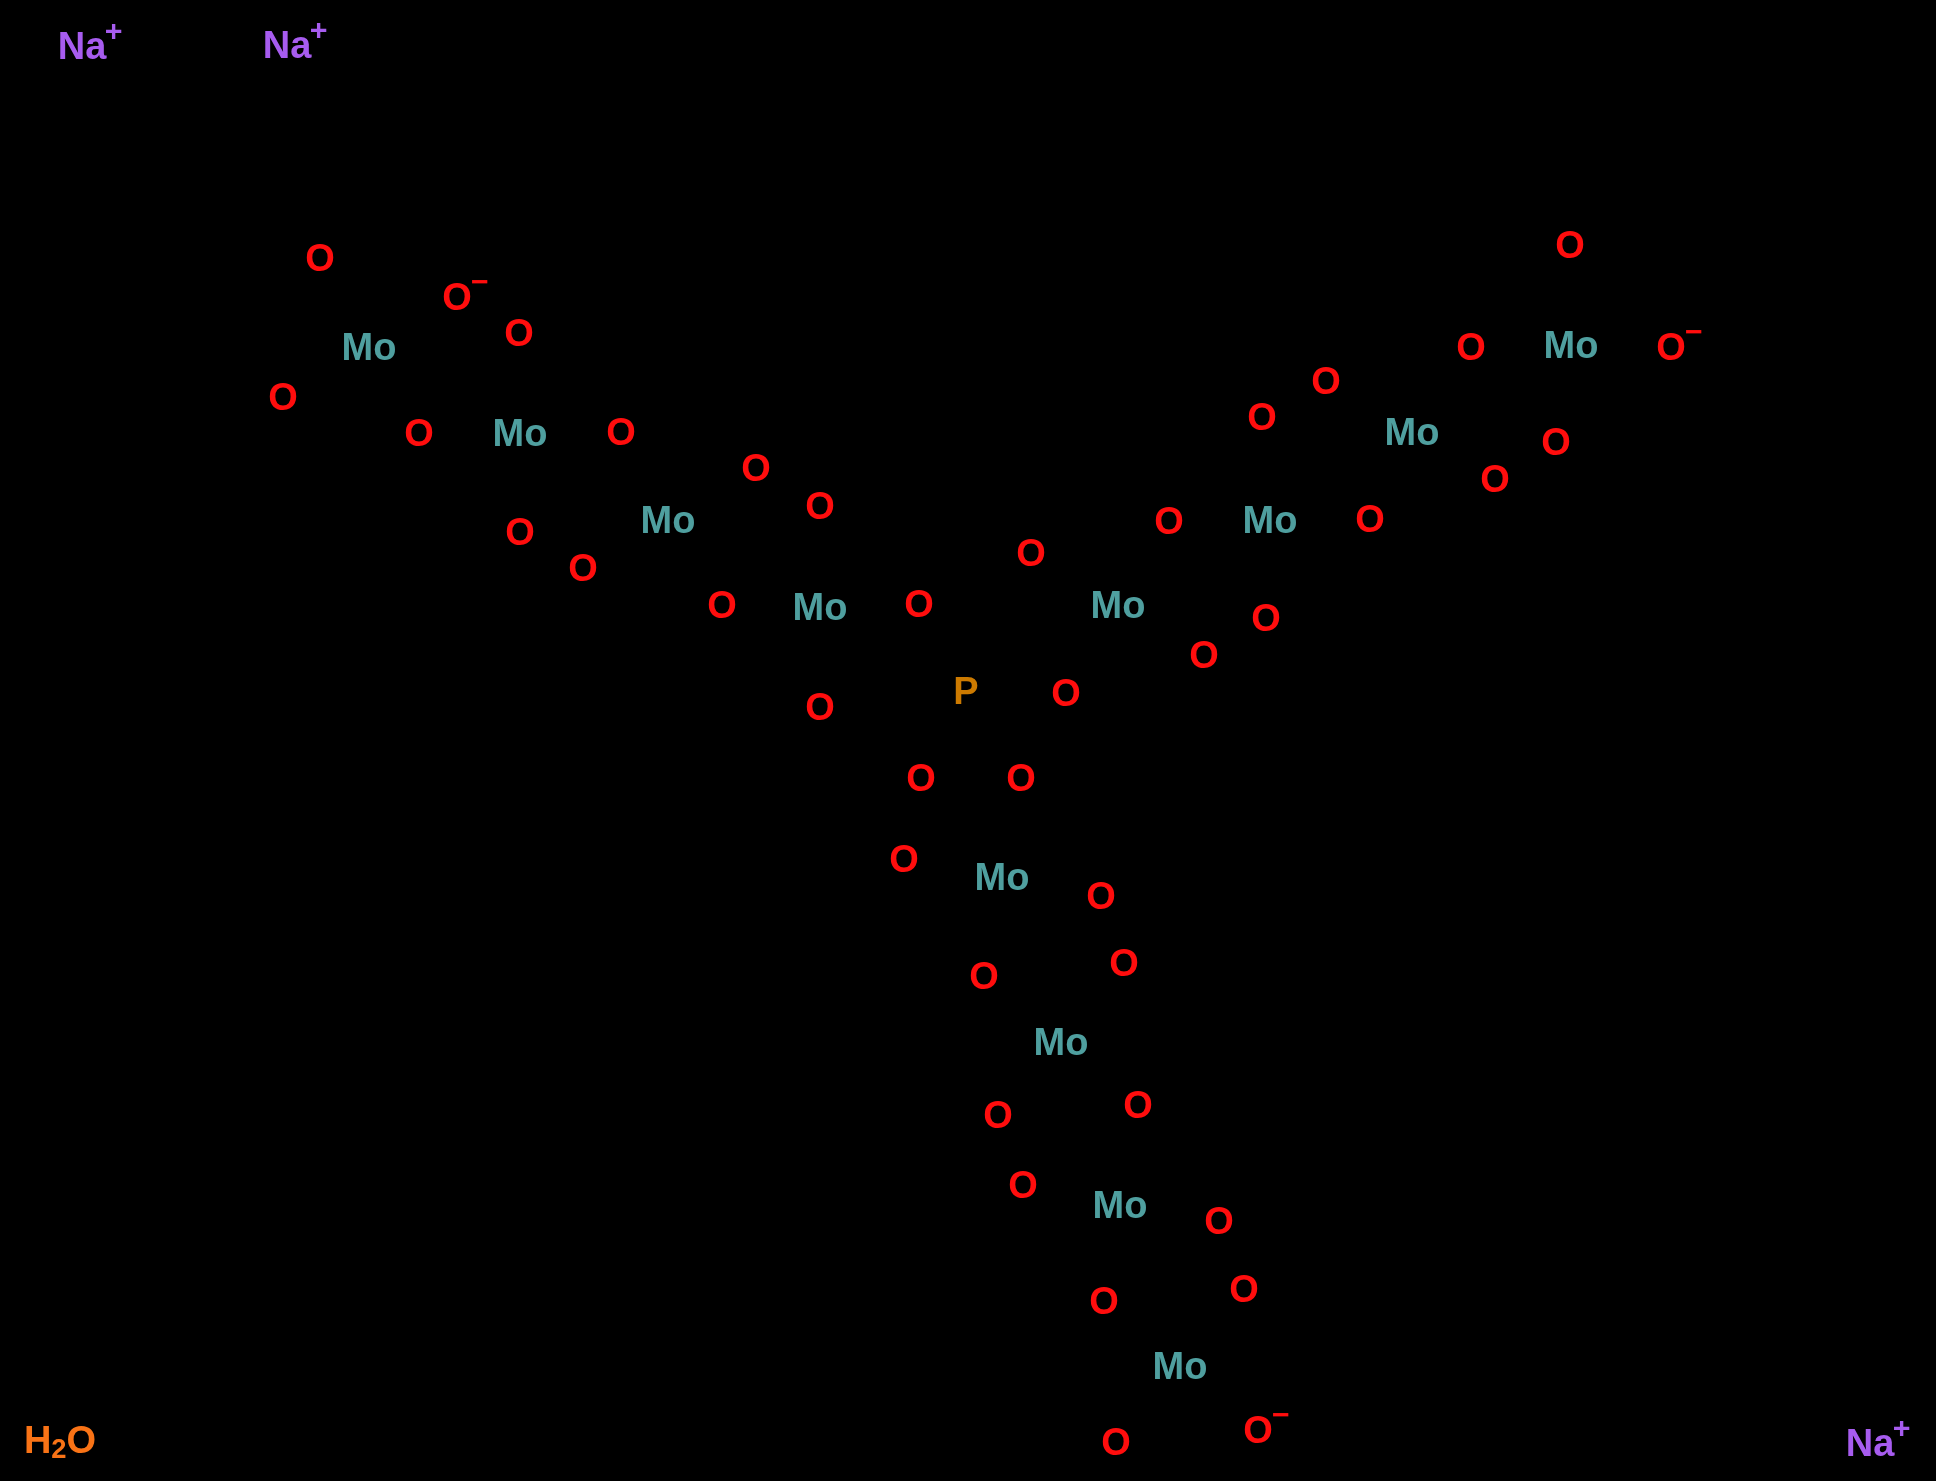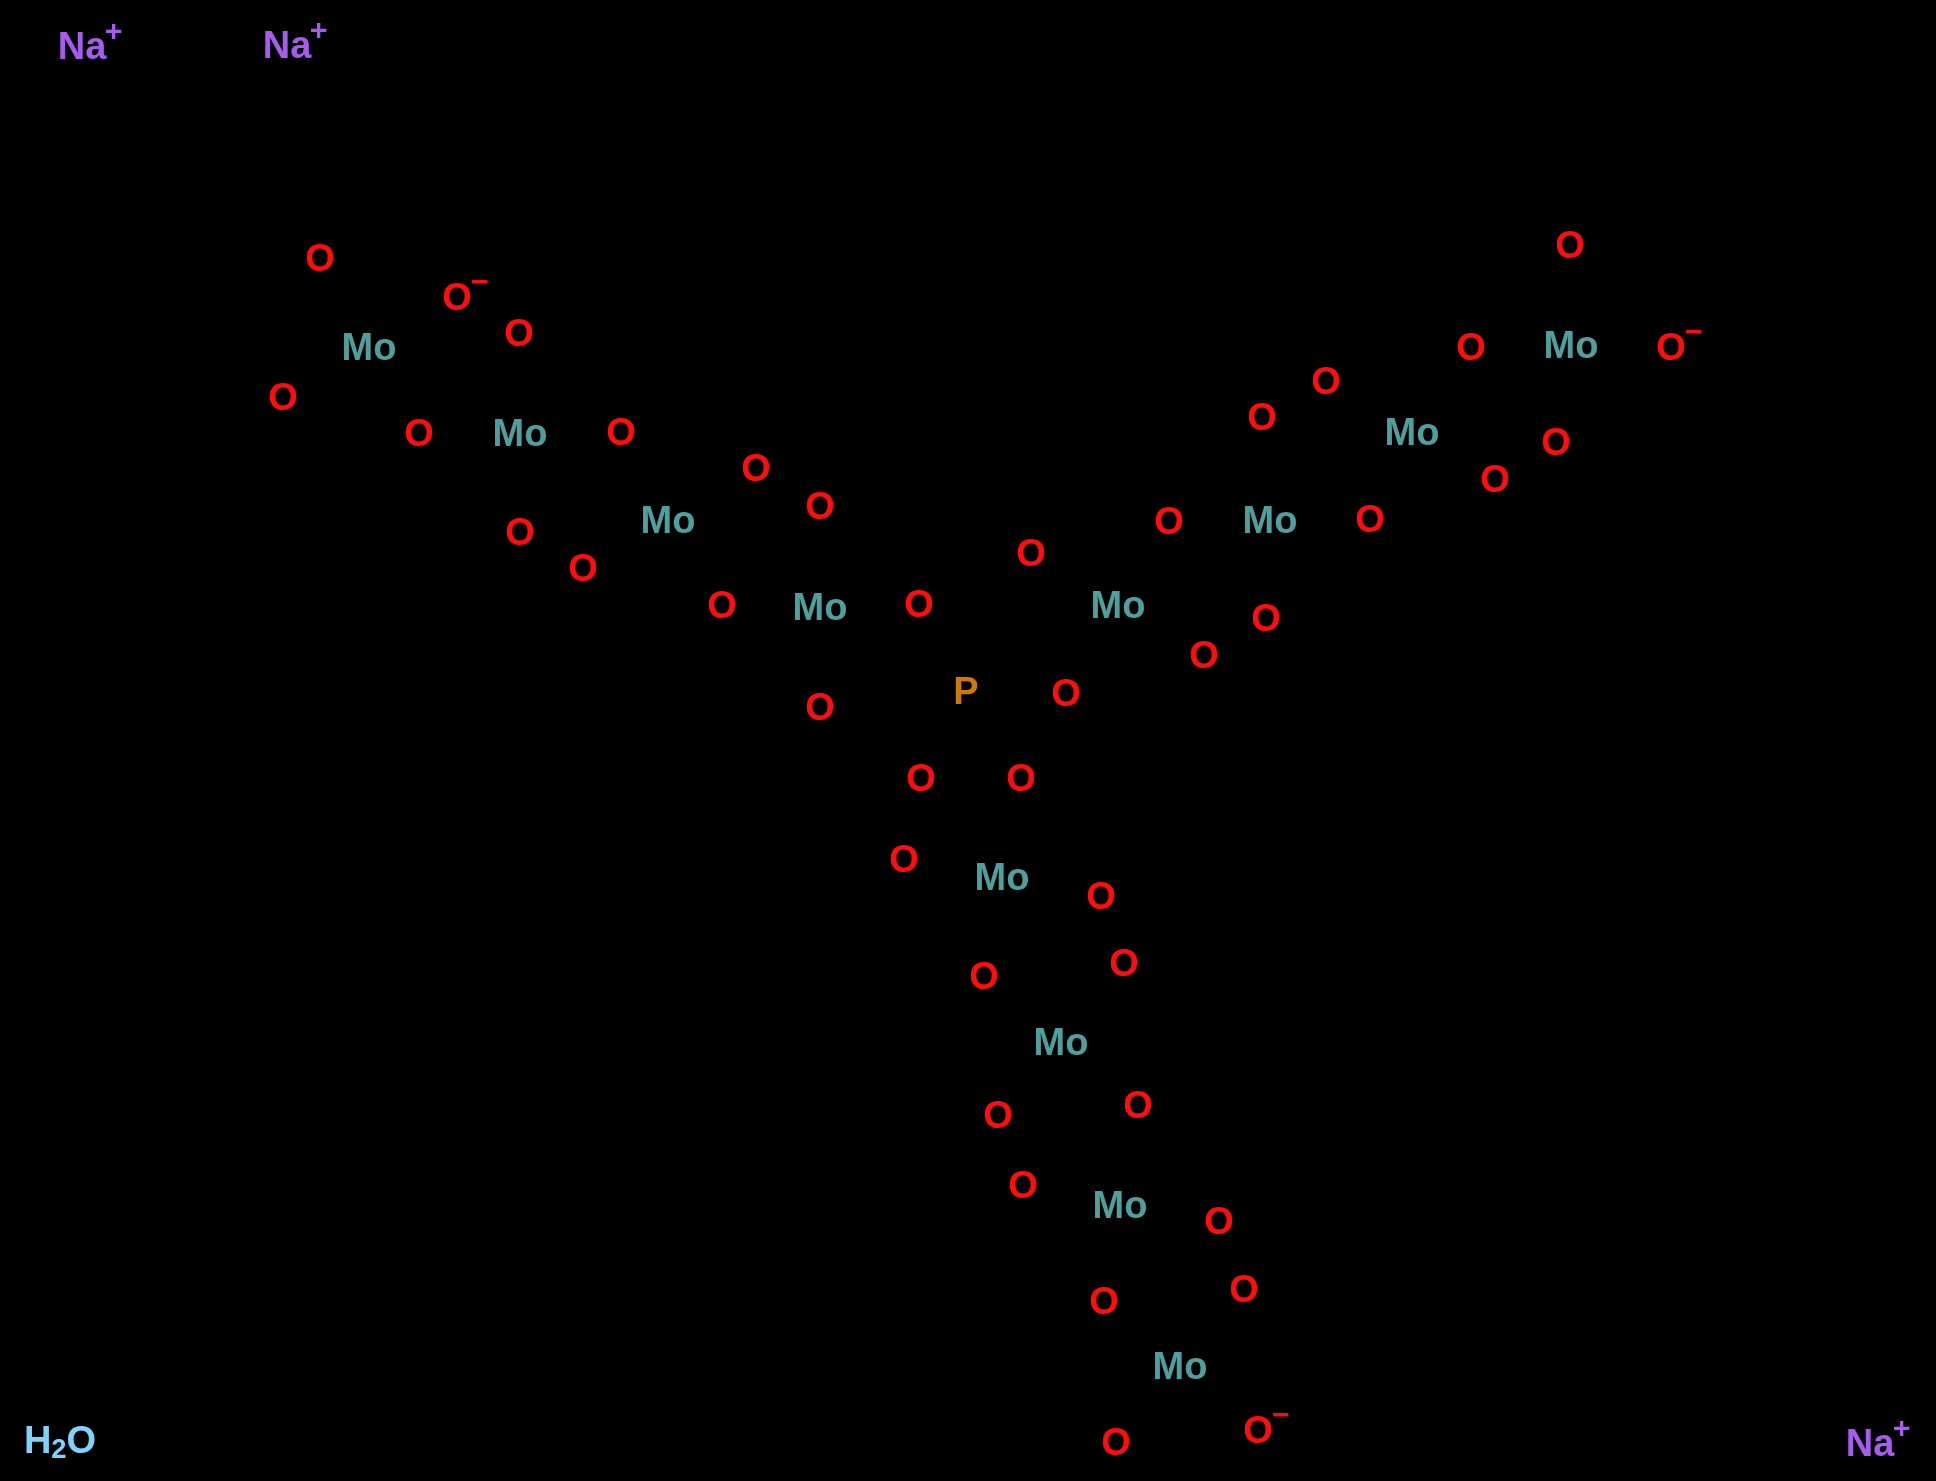--- a/index.html
+++ b/index.html
@@ -82,15 +82,15 @@
     <span class="atom" style="left: 998px; top: 1115px; color: rgb(255, 13, 13);">O</span>
     <span class="atom" style="left: 1138px; top: 1105px; color: rgb(255, 13, 13);">O</span>
     <span class="atom" style="left: 1023px; top: 1185px; color: rgb(255, 13, 13);">O</span>
     <span class="atom" style="left: 1120px; top: 1205px; color: rgb(79, 159, 159);">Mo</span>
     <span class="atom" style="left: 1219px; top: 1221px; color: rgb(255, 13, 13);">O</span>
     <span class="atom" style="left: 1104px; top: 1301px; color: rgb(255, 13, 13);">O</span>
     <span class="atom" style="left: 1244px; top: 1289px; color: rgb(255, 13, 13);">O</span>
     <span class="atom" style="left: 1180px; top: 1366px; color: rgb(79, 159, 159);">Mo</span>
     <span class="atom" style="left: 1116px; top: 1442px; color: rgb(255, 13, 13);">O</span>
     <span class="atom" style="left: 1258px; top: 1430px; color: rgb(255, 13, 13);">O<span class="sup">−</span></span>
-    <span class="atom" style="left: 60px; top: 1442px; color: #7dd3fc;">H<span class="sub">2</span>O</span>
+    <span class="atom" style="left: 60px; top: 1442px; color: #f97316;">H<span class="sub">2</span>O</span>
     <span class="atom" style="left: 1870px; top: 1443px; color: rgb(167, 92, 239);">Na<span class="sup">+</span></span>
   </div>
 
 </body></html>

